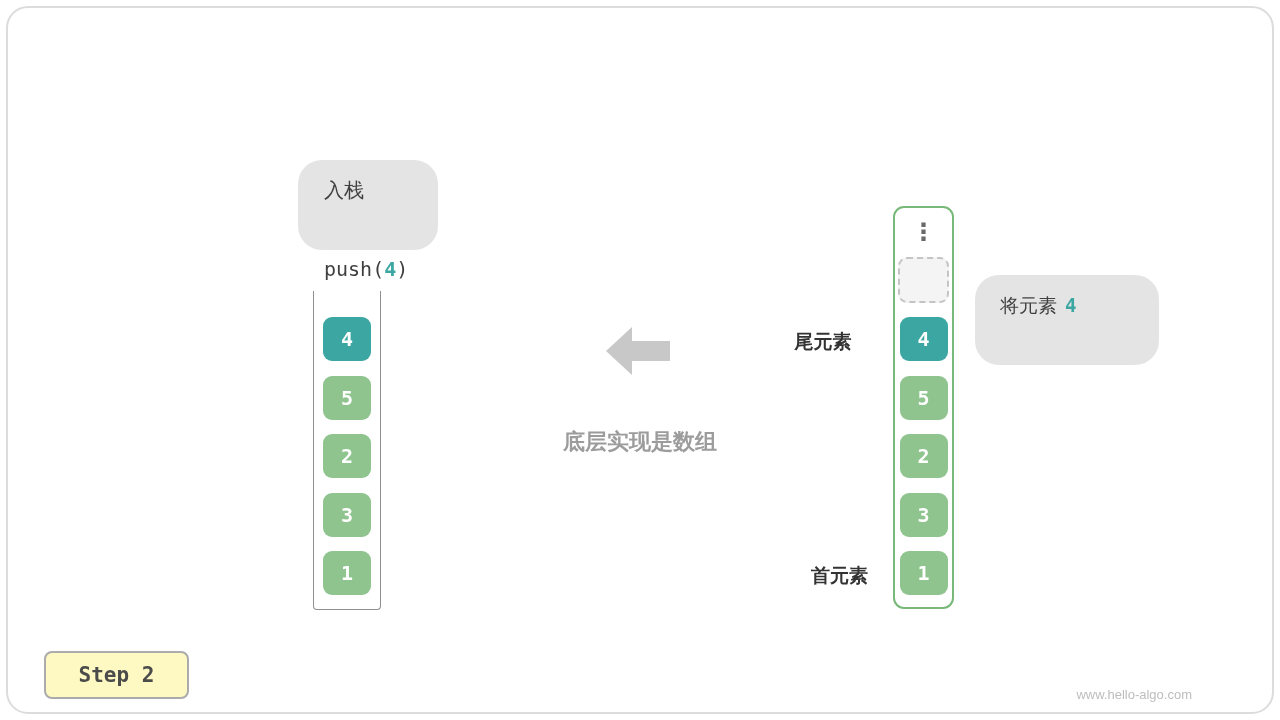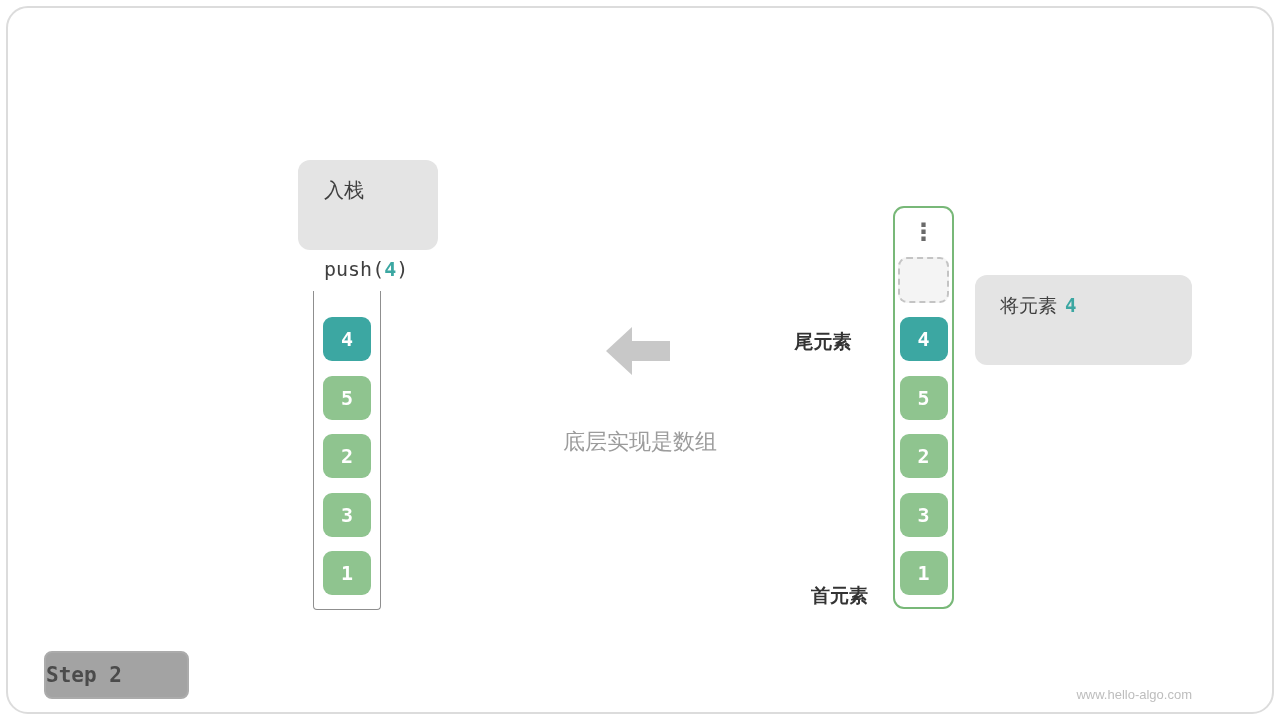--- a/index.html
+++ b/index.html
@@ -13,31 +13,31 @@
     position: absolute; left: 6px; top: 6px; right: 6px; bottom: 6px;
     background: #ffffff;
     border: 2px solid #dcdcdc;
     border-radius: 22px;
   }
 
   
   .bubble {
     position: absolute;
     background: var(--bubble-bg, #e4e4e4);
-    border-radius: 12px;
+    border-radius: 24px;
     color: var(--text-dark, #3f3f3f);
     box-sizing: border-box;
   }
   .push-bubble {
     left: 290px; top: 152px; width: 140px; height: 90px;
     padding: 15px 0 0 26px;
     font-size: 20px; line-height: 31px;
   }
   .annotation-bubble {
-    left: 967px; top: 267px; width: 217px; height: 90px;
+    left: 967px; top: 267px; width: 184px; height: 90px;
     padding: 15px 0 8px 25px;
     font-size: 19px; line-height: 31px;
   }
   .mono { font-family: "DejaVu Sans Mono", monospace; margin-top: 48px; }
   .teal-text {
     color: var(--teal, #3ca7a2);
     font-weight: bold;
     font-family: "DejaVu Sans Mono", monospace;
   }
   .annotation-bubble .teal-text { margin-left: 8px; }
@@ -92,41 +92,41 @@
   }
   .right-stack .cells { top: 109px; }
 
   
   .side-label {
     position: absolute; left: 770px; width: 90px;
     text-align: right;
     font-weight: bold; font-size: 19px; color: #333333;
   }
   .tail-label { top: 321px; text-align: center; }
-  .head-label { top: 555px; margin-top: 20px; }
+  .head-label { top: 555px; }
 
   
   .arrow-wrap { position: absolute; left: 598px; top: 319px; width: 64px; height: 48px; }
   .arrow-wrap polygon { fill: var(--arrow-gray, #c8c8c8); }
   .center-caption {
     position: absolute; left: 502px; top: 414px; width: 260px;
     text-align: center;
-    font-weight: normal; font-size: 22px; line-height: 40px;
+    font-weight: bold; font-size: 22px; line-height: 40px;
     color: var(--muted-gray, #9c9c9c);
   }
 
   
   .step-badge {
     position: absolute; left: 36px; top: 643px;
     width: 145px; height: 48px;
-    background: #a3a3a3;
+    background: #fef9c3;
     border: 2px solid #ababab;
     border-radius: 8px;
     box-sizing: border-box;
-    display: flex; align-items: center; justify-content: flex-start;
+    display: flex; align-items: center; justify-content: center;
     font-family: "DejaVu Sans Mono", monospace;
     font-weight: bold; font-size: 21px; color: #4b4b4b;
   }
 
   
   .watermark {
     position: absolute; right: 80px; top: 679px;
     font-family: Liberation Sans, sans-serif;
     font-size: 13px; color: var(--watermark-gray, #bdbdbd);
   }

